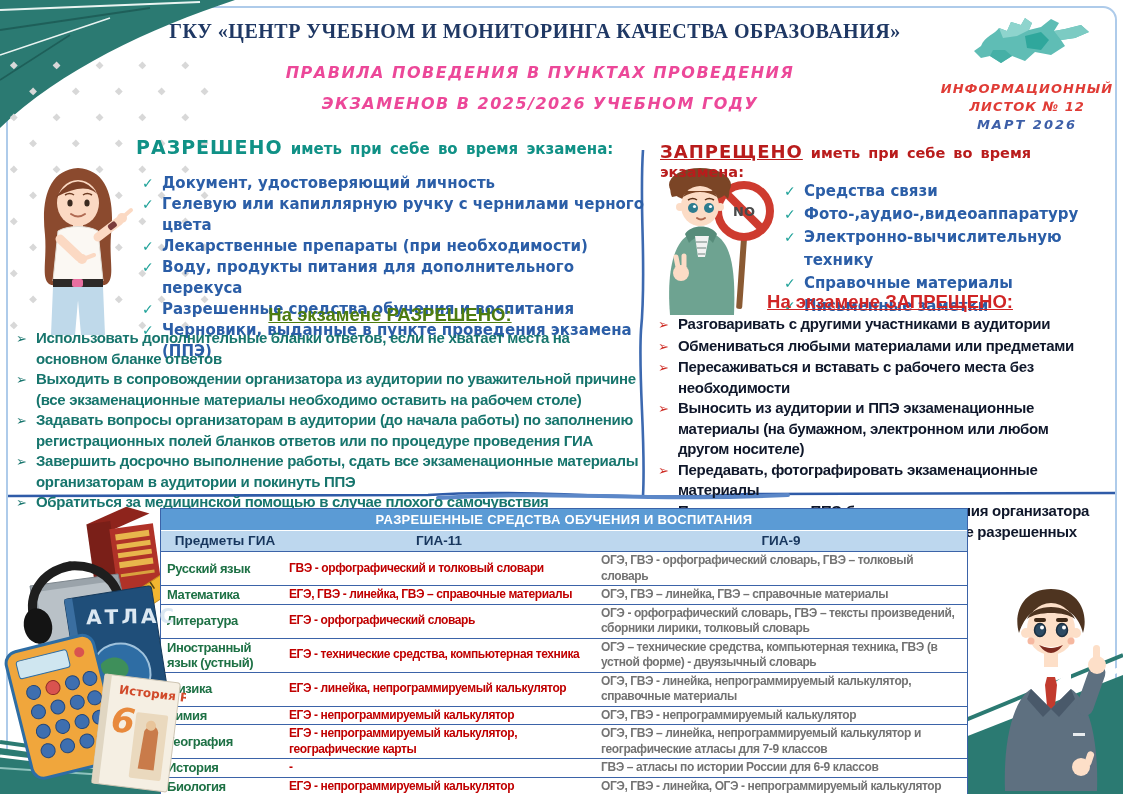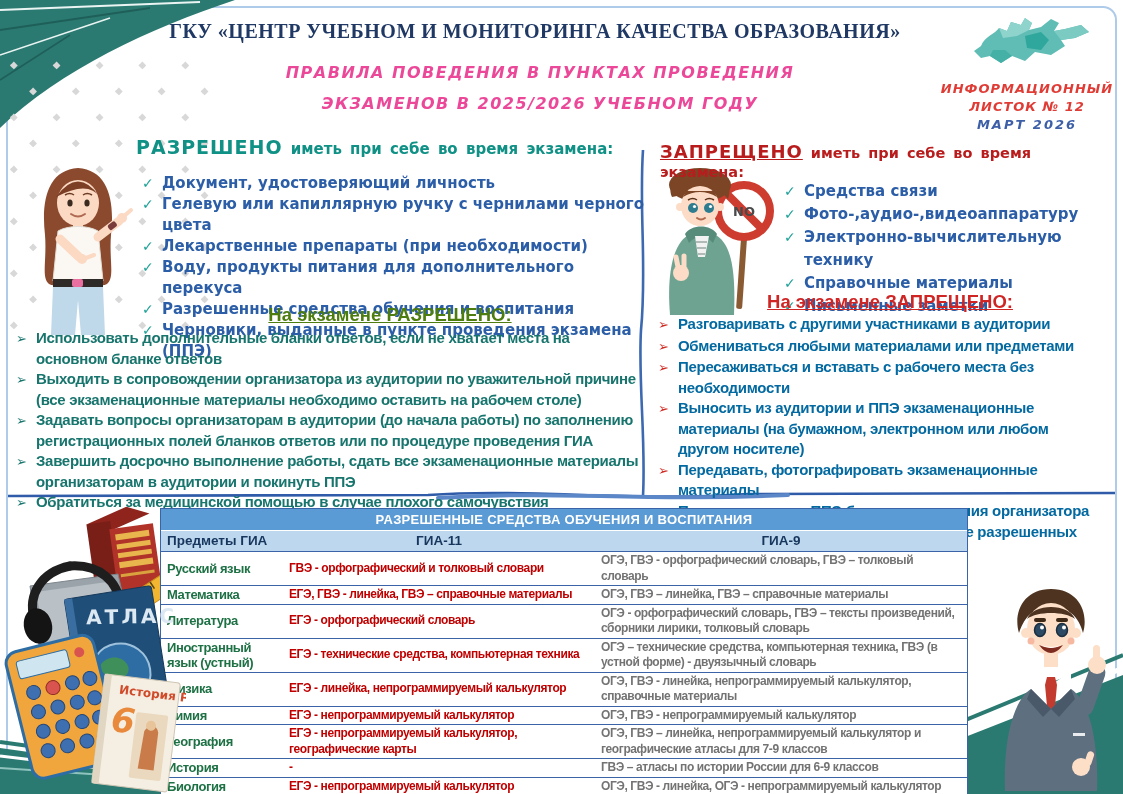--- a/index.html
+++ b/index.html
@@ -45,29 +45,29 @@
   .bul-item{display:flex;align-items:flex-start;}
   .bul-mark{width:20px;flex:0 0 20px;font-size:13px;padding-top:1px;}
   .bul-text{font-size:15px;font-weight:600;letter-spacing:-.3px;}
   #allowed-exam-list{left:16px;top:328px;width:624px;}
   #allowed-exam-list .bul-item{line-height:20.5px;}
   #allowed-exam-list .bul-mark{color:#17756D;}
   #allowed-exam-list .bul-text{color:#17756D;}
   #banned-exam-list{left:658px;top:314px;width:436px;}
   #banned-exam-list .bul-item{line-height:20.5px;}
   #banned-exam-list .bul-mark{color:#CE2B23;}
-  #banned-exam-list .bul-text{color:#0369a1;}
+  #banned-exam-list .bul-text{color:#0f172a;}
   
   #table{left:160px;top:508px;width:806px;z-index:3;font-family:"Liberation Sans",sans-serif;
          border:1.4px solid #3B63A8;background:#fff;}
   .t-title{background:#5B9BD5;color:#fff;font-weight:bold;font-size:13px;text-align:center;
            line-height:21px;letter-spacing:.3px;border-bottom:1px solid #fff;}
   .t-head{display:grid;grid-template-columns:122px 312px 1fr;background:#BDD7EE;color:#17365D;
           font-weight:bold;font-size:13.5px;line-height:20px;}
-  .t-head .c1{padding-left:6px;text-align:left;}
+  .t-head .c1{padding-left:6px;text-align:center;}
   .t-head .c2,.t-head .c3{text-align:center;}
   .t-row{display:grid;grid-template-columns:122px 312px 1fr;border-top:1.4px solid #3B63A8;
          align-items:center;font-weight:bold;font-size:12px;letter-spacing:-.4px;line-height:15.5px;}
   .t-row .c1{color:#1E7145;padding:1px 2px 1px 6px;font-size:13px;}
   .t-row .c2{color:#C00000;padding:1px 6px;}
   .t-row .c3{color:#737373;padding:1px 6px;}
   svg{display:block;}
   .char{z-index:2;}
 </style>
 </head>

